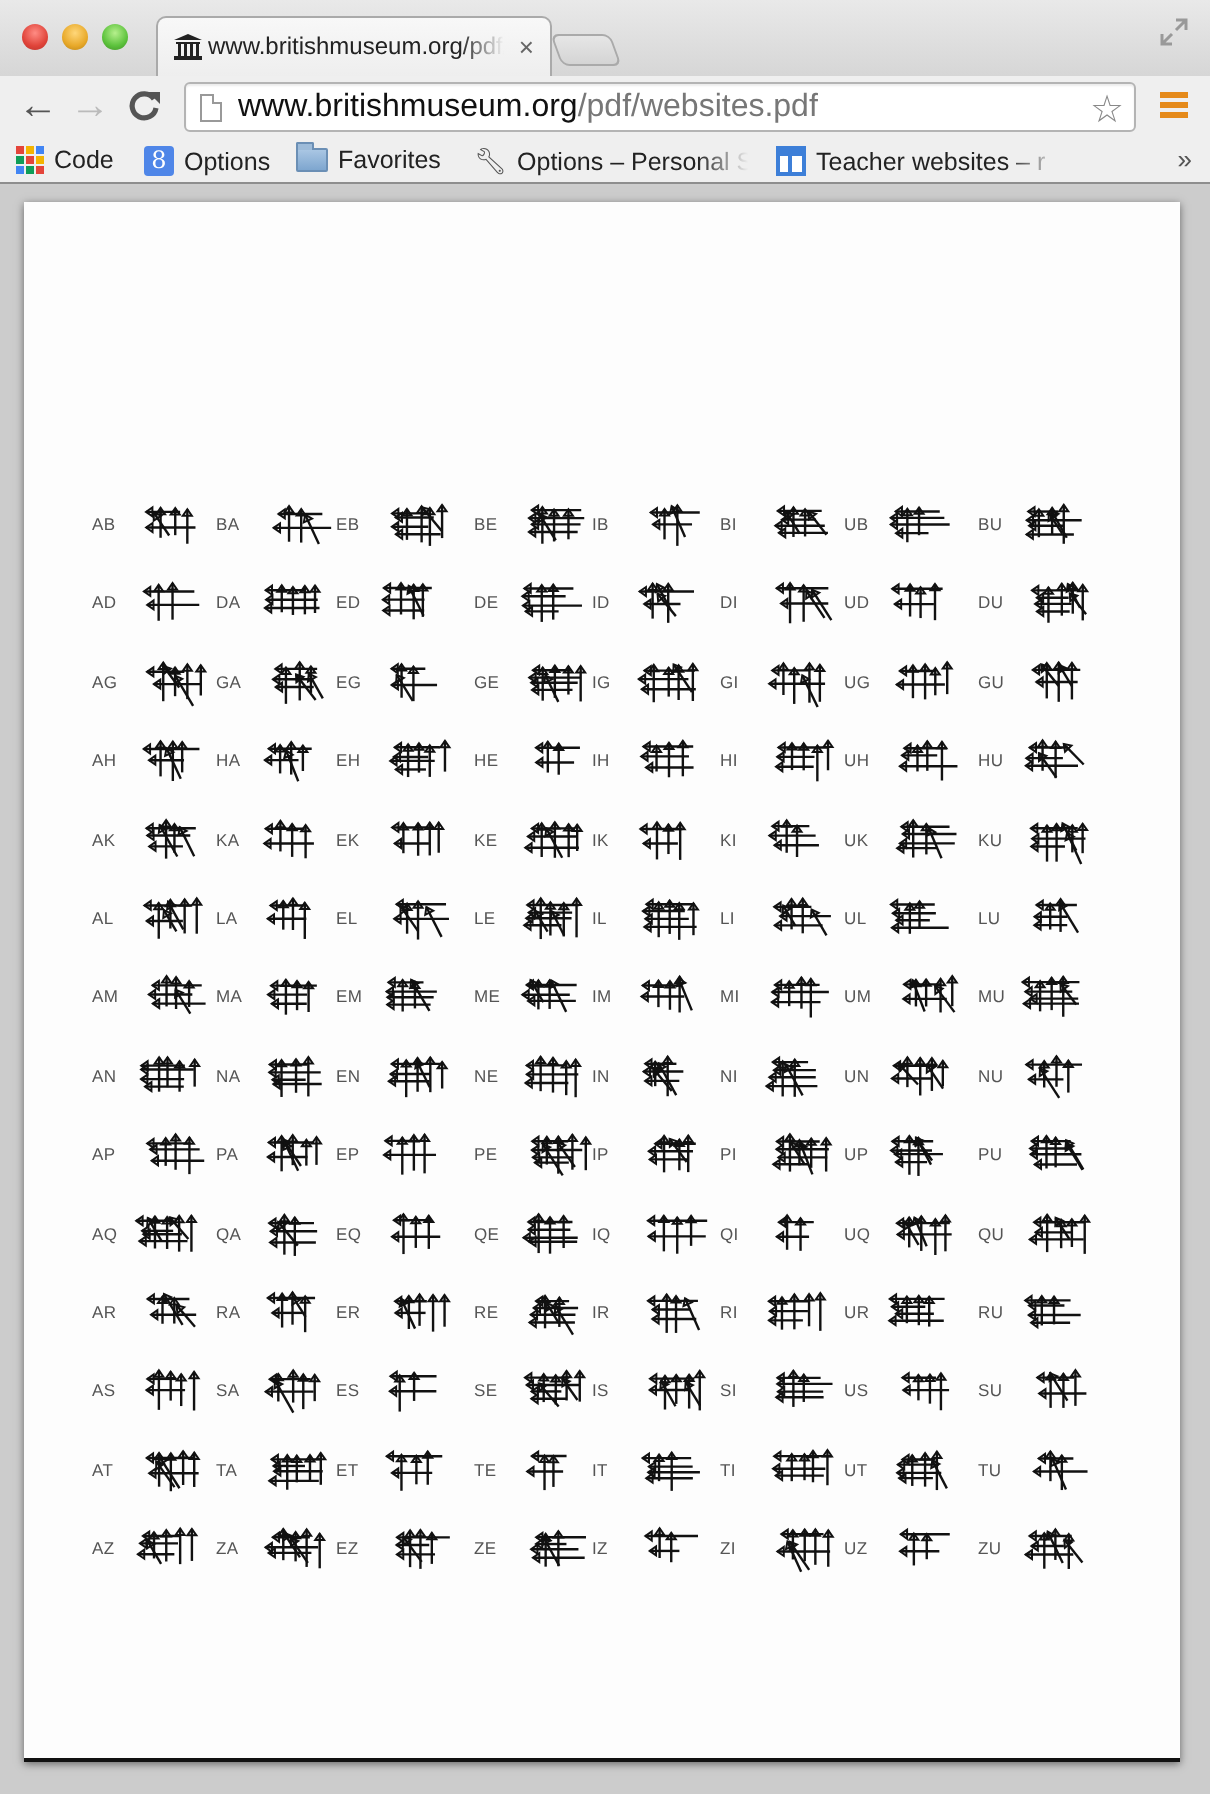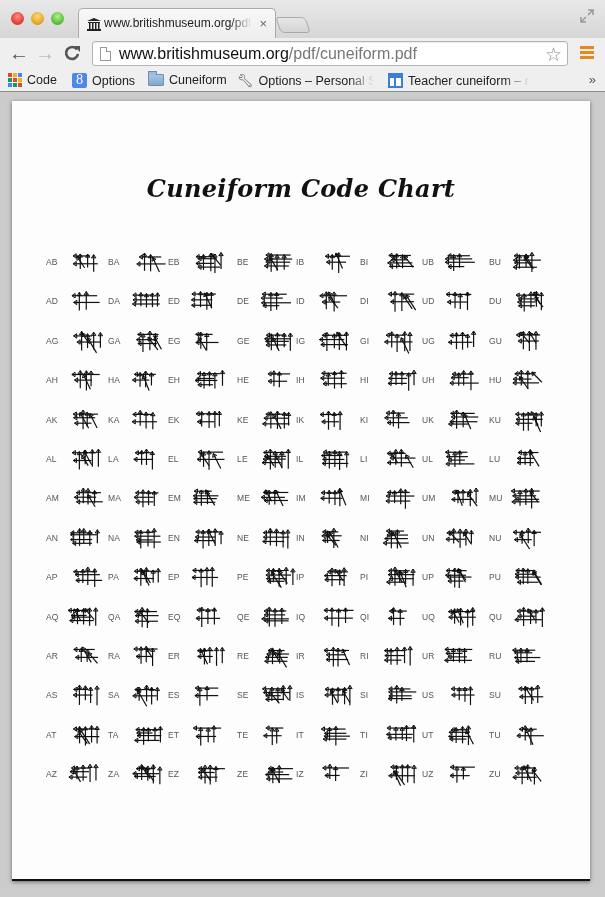--- a/index.html
+++ b/index.html
@@ -115,21 +115,21 @@
     <span class="nav-btn nav-back">←</span>
     <span class="nav-btn nav-fwd">→</span>
     <span class="nav-btn nav-reload">
       <svg width="18" height="18" viewBox="0 0 18 18" style="margin-top:2px">
           <path d="M14 5.5A6 6 0 1 0 15 10" stroke="#555" stroke-width="2.6" fill="none"></path>
           <polygon points="11,2 17,2 17,8" fill="#555"></polygon>
         </svg>
     </span>
     <div class="omnibox">
       <span class="page-icon"></span>
-      <span class="url"><span class="host">www.britishmuseum.org</span><span class="path">/pdf/cuneiform.pdf</span></span>
+      <span class="url"><span class="host">www.britishmuseum.org</span><span class="path">/pdf/websites.pdf</span></span>
       <span class="star">☆</span>
     </div>
     <div class="menu-btn">
         <span></span>
         <span></span>
         <span></span>
       </div>
   </div>
 
   <div class="bookmarks">
@@ -146,36 +146,35 @@
           <i style="background:#e4443a"></i>
       </span>
       <span>Code</span>
     </div>
     <div class="bm bm-google">
       <span class="g-icon">8</span>
       <span>Options</span>
     </div>
     <div class="bm bm-fav">
       <span class="folder-icon"></span>
-      <span>Cuneiform</span>
+      <span>Favorites</span>
     </div>
     <div class="bm bm-opt">
       <span class="wrench-icon">🔧︎</span>
       <span class="fade">Options – Personal S</span>
     </div>
     <div class="bm bm-teach">
       <span class="site-icon"></span>
-      <span class="fade">Teacher cuneiform – r</span>
+      <span class="fade">Teacher websites – r</span>
     </div>
     <span class="chevrons">»</span>
   </div>
 
   <div class="viewer">
     <div class="pdf-page">
-      <div class="pdf-title">Cuneiform Code Chart</div>
       <div class="grid" id="code-grid">
           <div class="cell" style="left: 34px; top: 148px;">
             <span class="code">AB</span>
             <svg class="glyph">
               <line x1="7.002" y1="6.954" x2="24.061999999999998" y2="6.954" stroke="#111" stroke-width="1.2"></line>
               <polygon points="7.002,6.954 10.202,9.193999999999999 10.202,4.714" fill="none" stroke="#111" stroke-width="1"></polygon>
               <line x1="7.061999999999999" y1="14.772" x2="31.741999999999997" y2="14.772" stroke="#111" stroke-width="1.2"></line>
               <polygon points="7.061999999999999,14.772 10.262,17.012 10.262,12.532" fill="none" stroke="#111" stroke-width="1"></polygon>
               <line x1="14.29" y1="4.902" x2="14.29" y2="19.896" stroke="#111" stroke-width="1.2"></line>
               <polygon points="14.29,4.902 12.049999999999999,8.102 16.529999999999998,8.102" fill="none" stroke="#111" stroke-width="1"></polygon>

